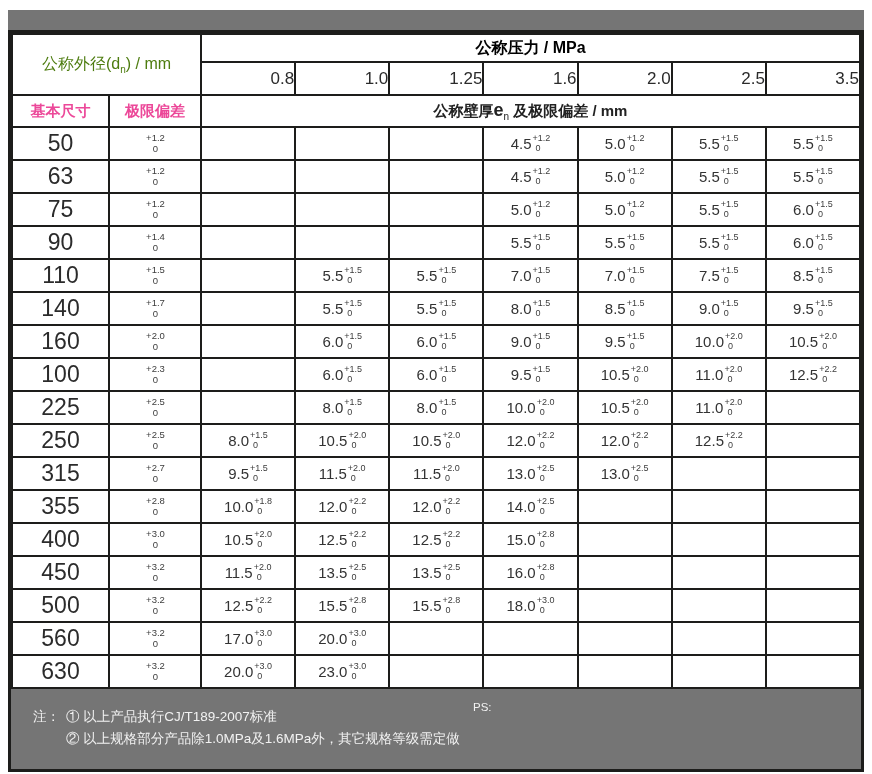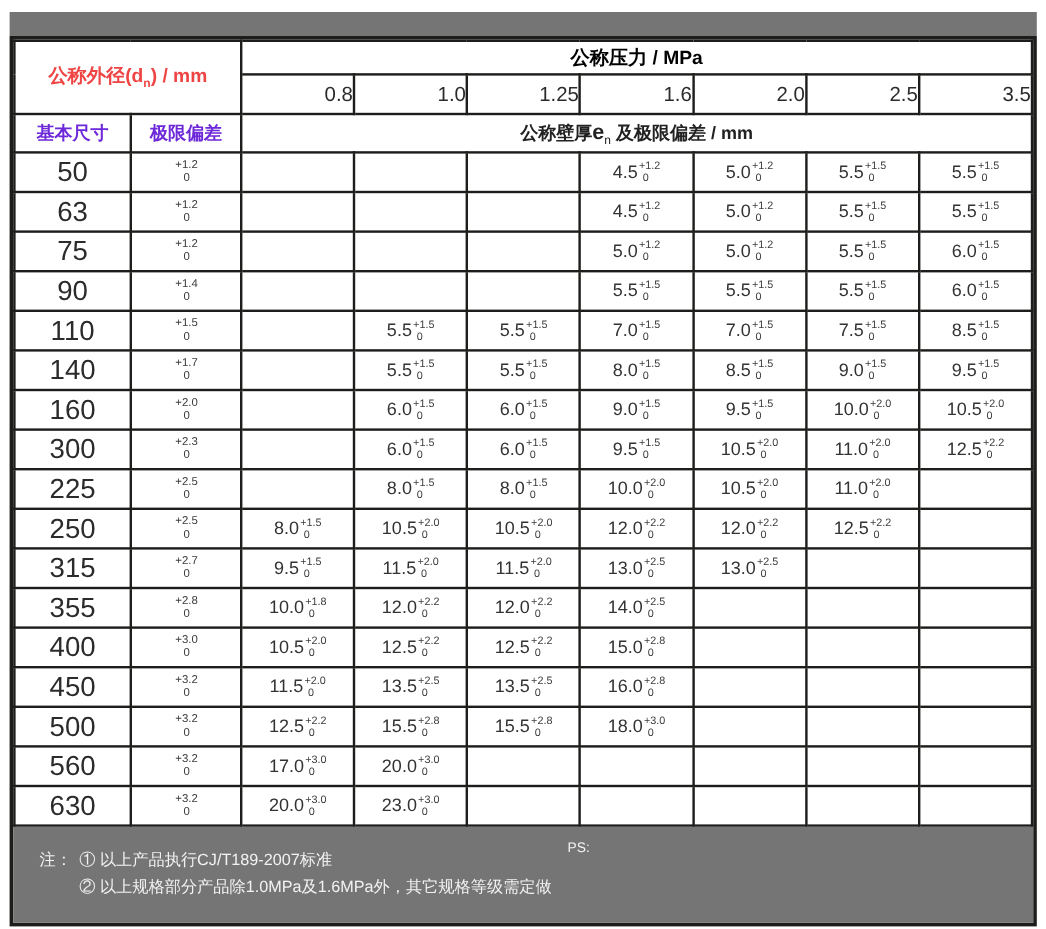--- a/index.html
+++ b/index.html
@@ -18,25 +18,25 @@
   }
   table { width:100%; border-collapse:collapse; table-layout:fixed; flex:0 0 auto; }
   th, td {
     border:2px solid #1d1d1b; text-align:center; vertical-align:middle;
     padding:0; overflow:hidden; white-space:nowrap;
   }
   thead tr:nth-child(1) th { height:26px; }
   thead tr:nth-child(2) th { height:31px; }
   thead tr:nth-child(3) th { height:30px; }
   tbody tr td { height:31px; }
-  .th-diam { font-size:16px; font-weight:bold; color:#ef4444; }
+  .th-diam { font-size:16px; font-weight:normal; color:#4d7c0f; }
   .th-diam sub { font-size:10px; }
   .th-press { font-size:16px; font-weight:bold; color:#000000; }
   .th-pv { font-size:17px; font-weight:normal; color:#2b2b2b;text-align:right; }
-  .th-sub { font-size:15px; font-weight:bold; color:#6d28d9; }
+  .th-sub { font-size:15px; font-weight:bold; color:#ec4899; }
   .th-thick { font-size:15px; font-weight:bold; color:#222; }
   .th-thick .esym { font-size:18px; font-weight:bold; }
   .th-thick sub { font-size:10px; font-weight:normal; }
   td.dn { font-size:23px; color:#2b2b2b; }
   .val { font-size:15px; color:#333; vertical-align:middle; }
   .stk {
     display:inline-flex; flex-direction:column; align-items:flex-start;
     font-size:9px; line-height:9.5px; color:#3c3c3c; vertical-align:middle;
     margin-left:1px; text-align:left;
   }
@@ -288,21 +288,21 @@
             <td><span class="val">10.0</span><span class="stk">
                 <span>+2.0</span>
                 <span class="zero">0</span>
               </span></td>
             <td><span class="val">10.5</span><span class="stk">
                 <span>+2.0</span>
                 <span class="zero">0</span>
               </span></td>
           </tr>
           <tr>
-            <td class="dn">300</td>
+            <td class="dn">100</td>
             <td><span class="stk mid">
                 <span>+2.3</span>
                 <span class="zero">0</span>
               </span></td>
             <td></td>
             <td><span class="val">6.0</span><span class="stk">
                 <span>+1.5</span>
                 <span class="zero">0</span>
               </span></td>
             <td><span class="val">6.0</span><span class="stk">

